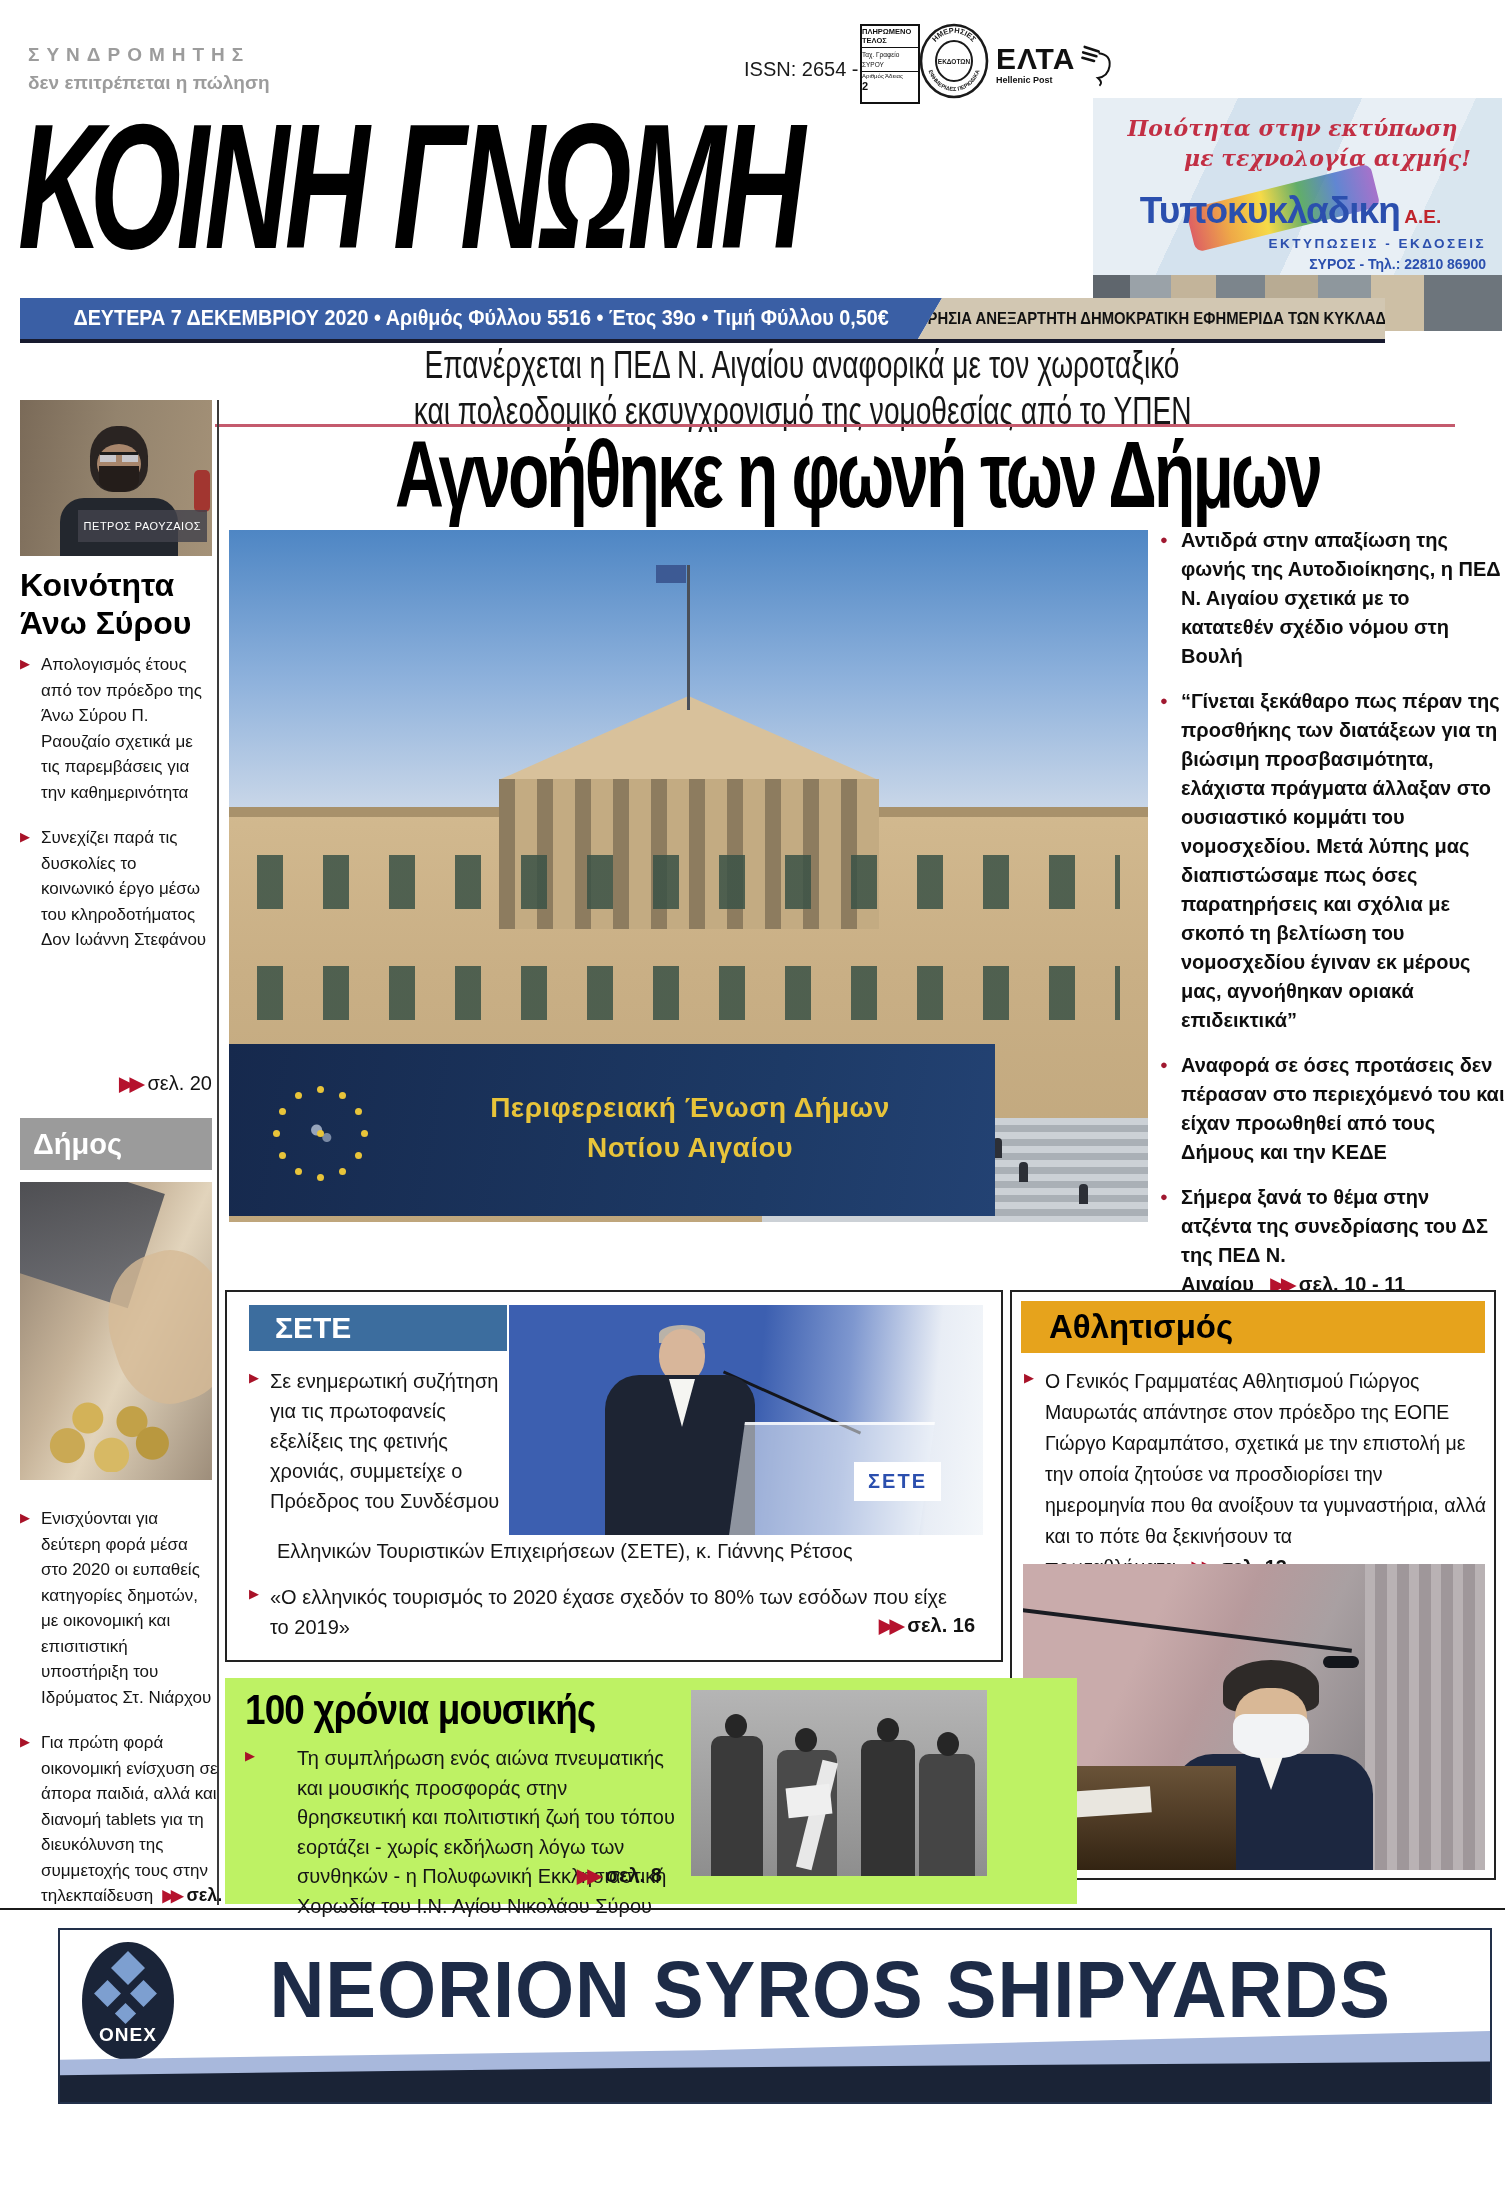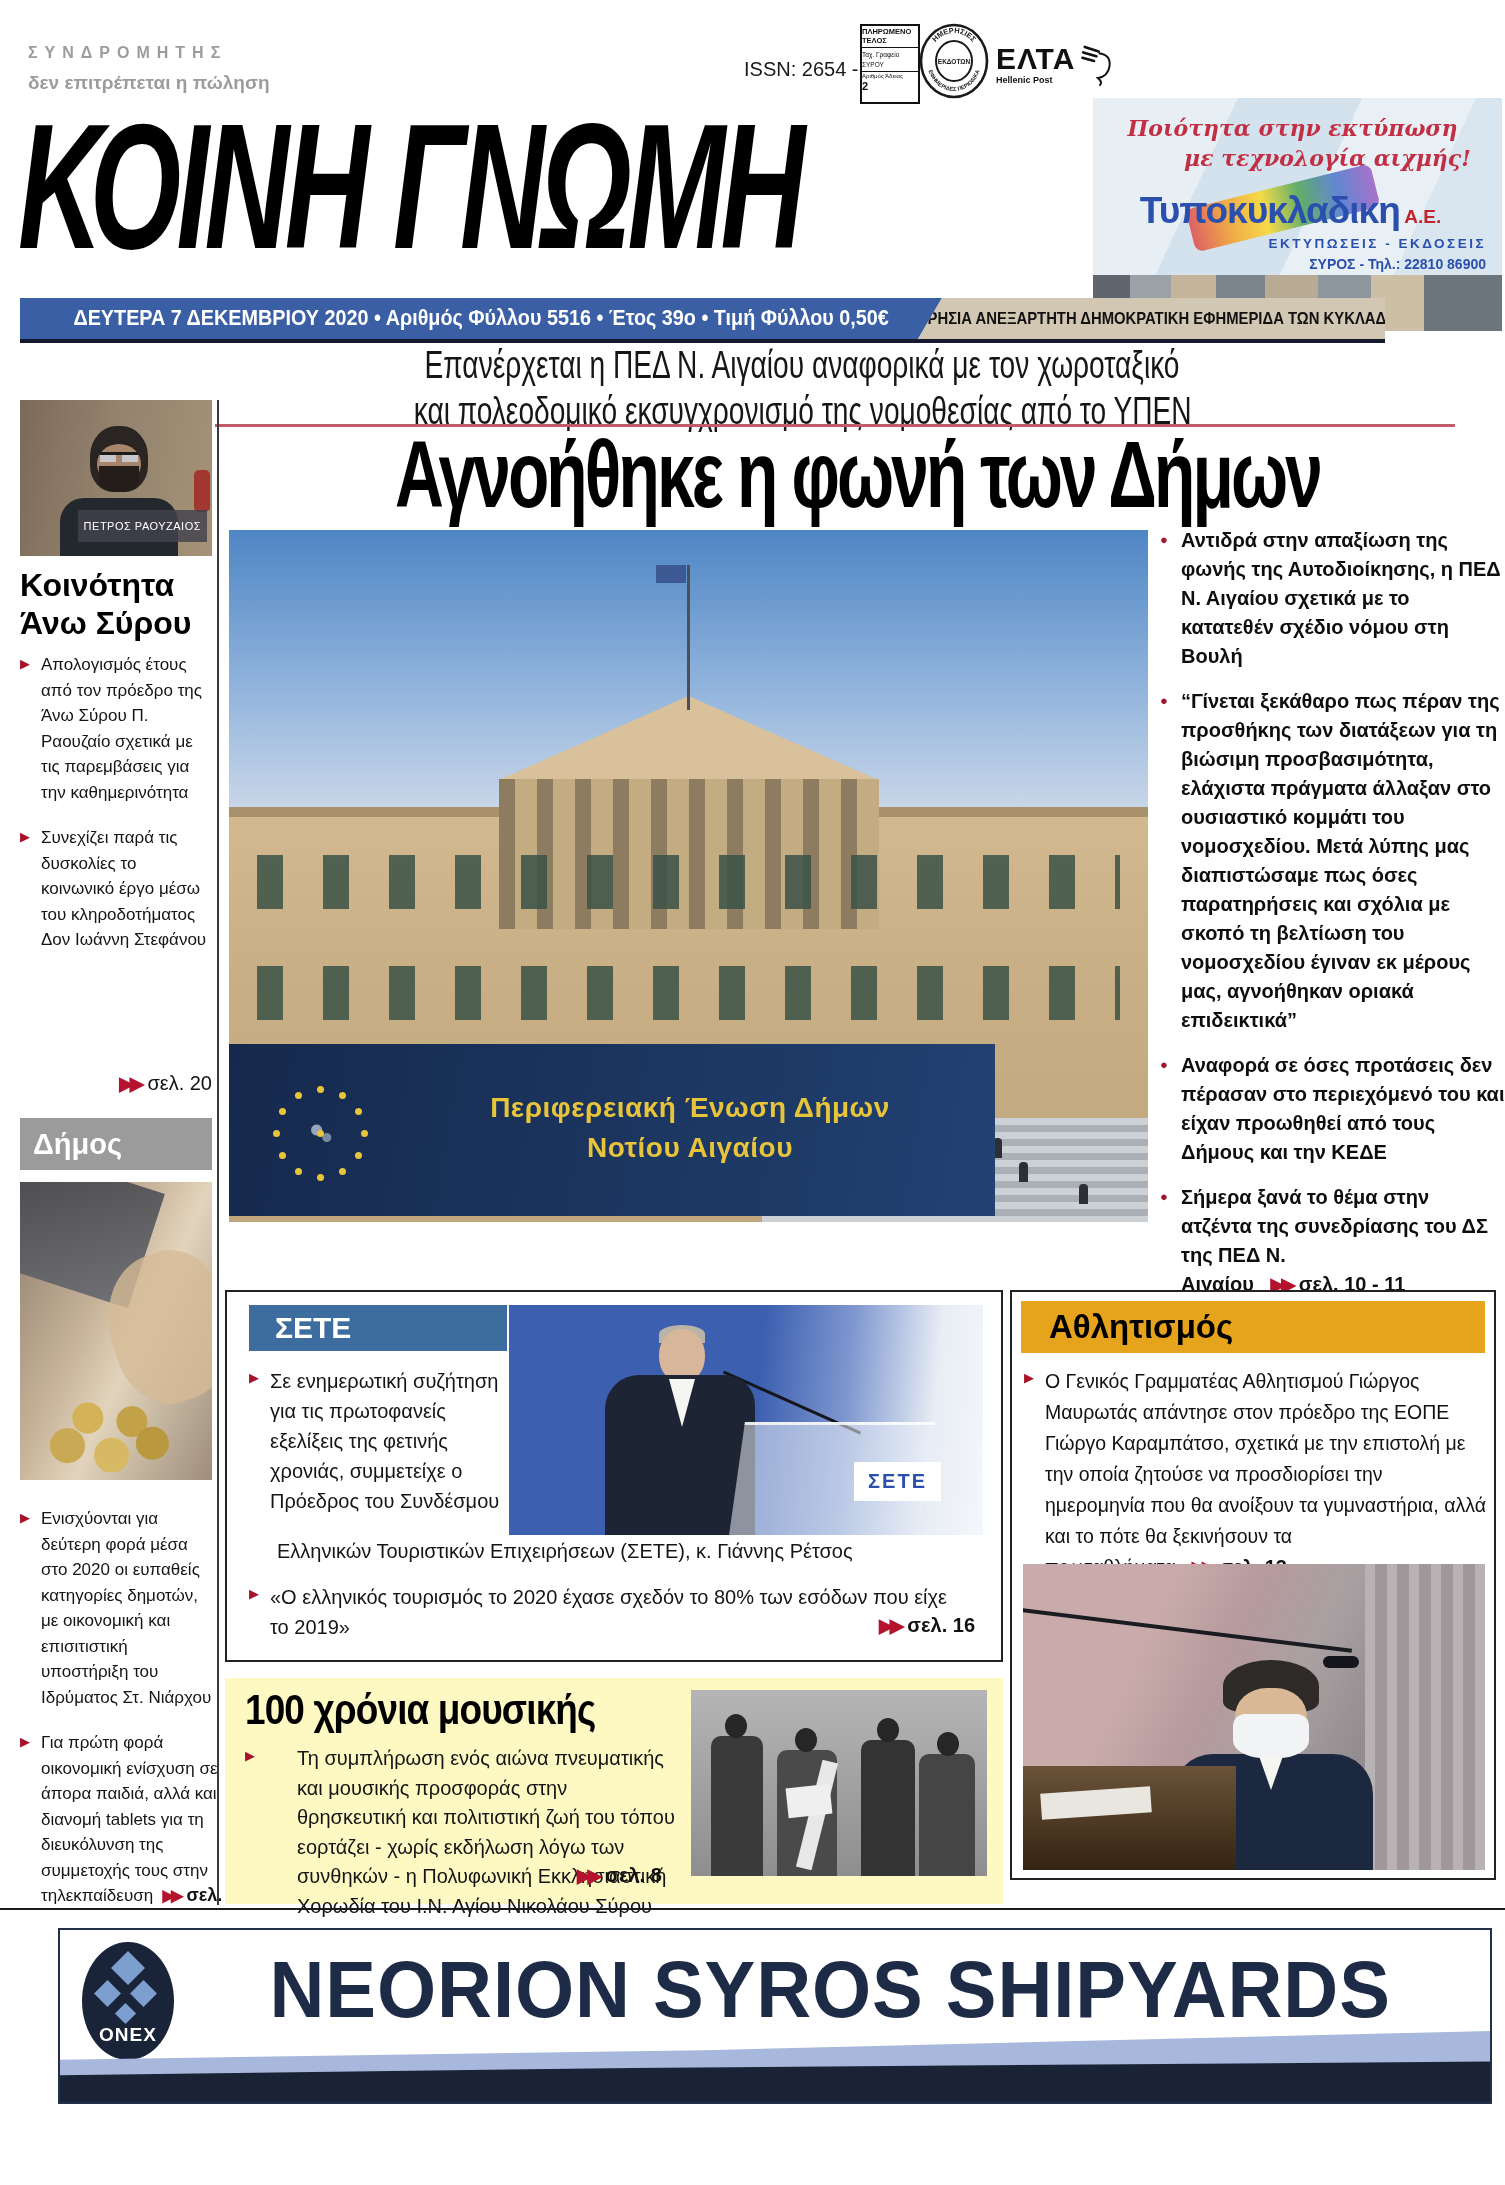--- a/index.html
+++ b/index.html
@@ -1,21 +1,21 @@
 <!DOCTYPE html>
 <html><head>
 <meta charset="utf-8">
 <style>
   html,body{margin:0;padding:0;background:#fff;}
   .page{position:relative;width:1505px;height:2185px;background:#fff;overflow:hidden;
         font-family:"Liberation Sans",sans-serif;color:#111;}
   .abs{position:absolute;}
 
   
-  .sub-title{left:28px;top:44px;font-size:16px;font-weight:700;letter-spacing:7px;color:#9c9c9c;}
+  .sub-title{left:28px;top:44px;font-size:19px;font-weight:700;letter-spacing:7px;color:#9c9c9c;}
   .sub-note{left:28px;top:72px;font-size:19px;font-weight:700;color:#9c9c9c;}
   .issn{left:744px;top:58px;font-size:20px;color:#1a1a1a;}
   .stampbox{left:860px;top:24px;width:56px;height:76px;border:2px solid #111;background:#fff;
             display:flex;flex-direction:column;font-weight:700;}
   .stampbox .r1{font-size:7.5px;border-bottom:1px solid #111;padding:2px 0;line-height:1.15;}
   .stampbox .r2{font-size:6.5px;font-weight:400;border-bottom:1px solid #111;padding:2px 0 1px;line-height:1.5;}
   .stampbox .r3{font-size:6px;font-weight:400;padding-top:1px;line-height:1.2;}
   .stampbox .r3 b{display:block;font-size:11px;}
   .press-stamp{left:918px;top:22px;width:72px;height:78px;}
   .elta{left:996px;top:28px;width:120px;height:72px;display:flex;align-items:center;gap:2px;}
@@ -190,21 +190,21 @@
   .sportsphoto .face{position:absolute;left:212px;top:124px;width:72px;height:64px;border-radius:44%;background:#d9b896;}
   .sportsphoto .mask{position:absolute;left:210px;top:150px;width:76px;height:44px;border-radius:12px 12px 40% 40%;background:#f2f3f5;}
   .sportsphoto .suit{position:absolute;left:150px;top:190px;width:200px;height:120px;border-radius:40px 40px 0 0;background:#1c2740;}
   .sportsphoto .collar{position:absolute;left:236px;top:192px;width:24px;height:34px;background:#f5f5f2;
                        clip-path:polygon(0 0,100% 0,50% 100%);}
   .sportsphoto .bench{position:absolute;left:0;bottom:0;width:46%;height:34%;
       background:linear-gradient(#6a5338,#4a3722 60%,#332412);}
   .sportsphoto .papers{position:absolute;left:18px;bottom:54px;width:110px;height:26px;background:#e9e6df;transform:rotate(-4deg);}
 
   
-  .musicbox{left:225px;top:1678px;width:778px;height:226px;background:#fef9c3;}
+  .musicbox{left:225px;top:1678px;width:852px;height:226px;background:#bef264;}
   .musicbox .mtitle{position:absolute;left:20px;top:8px;}
   .musicbox .mtitle span{display:inline-block;white-space:nowrap;font-size:42px;font-weight:900;
                          letter-spacing:-1px;transform:scaleX(.88);transform-origin:left center;color:#000;}
   .music-b{position:absolute;left:20px;top:66px;width:436px;gap:38px;}
   .music-b .btxt{font-size:20px;line-height:29.5px;color:#151515;}
   .music-ref{position:absolute;left:352px;top:186px;font-size:20px;font-weight:700;}
   .musicphoto{position:absolute;left:466px;top:12px;width:296px;height:186px;overflow:hidden;
       background:linear-gradient(#b5b5b5,#8e8e8e);}
   .musicphoto .fig{position:absolute;background:#3a3a3a;border-radius:10px 10px 0 0;}
   .musicphoto .fhead{position:absolute;background:#262626;border-radius:50%;width:22px;height:24px;}

